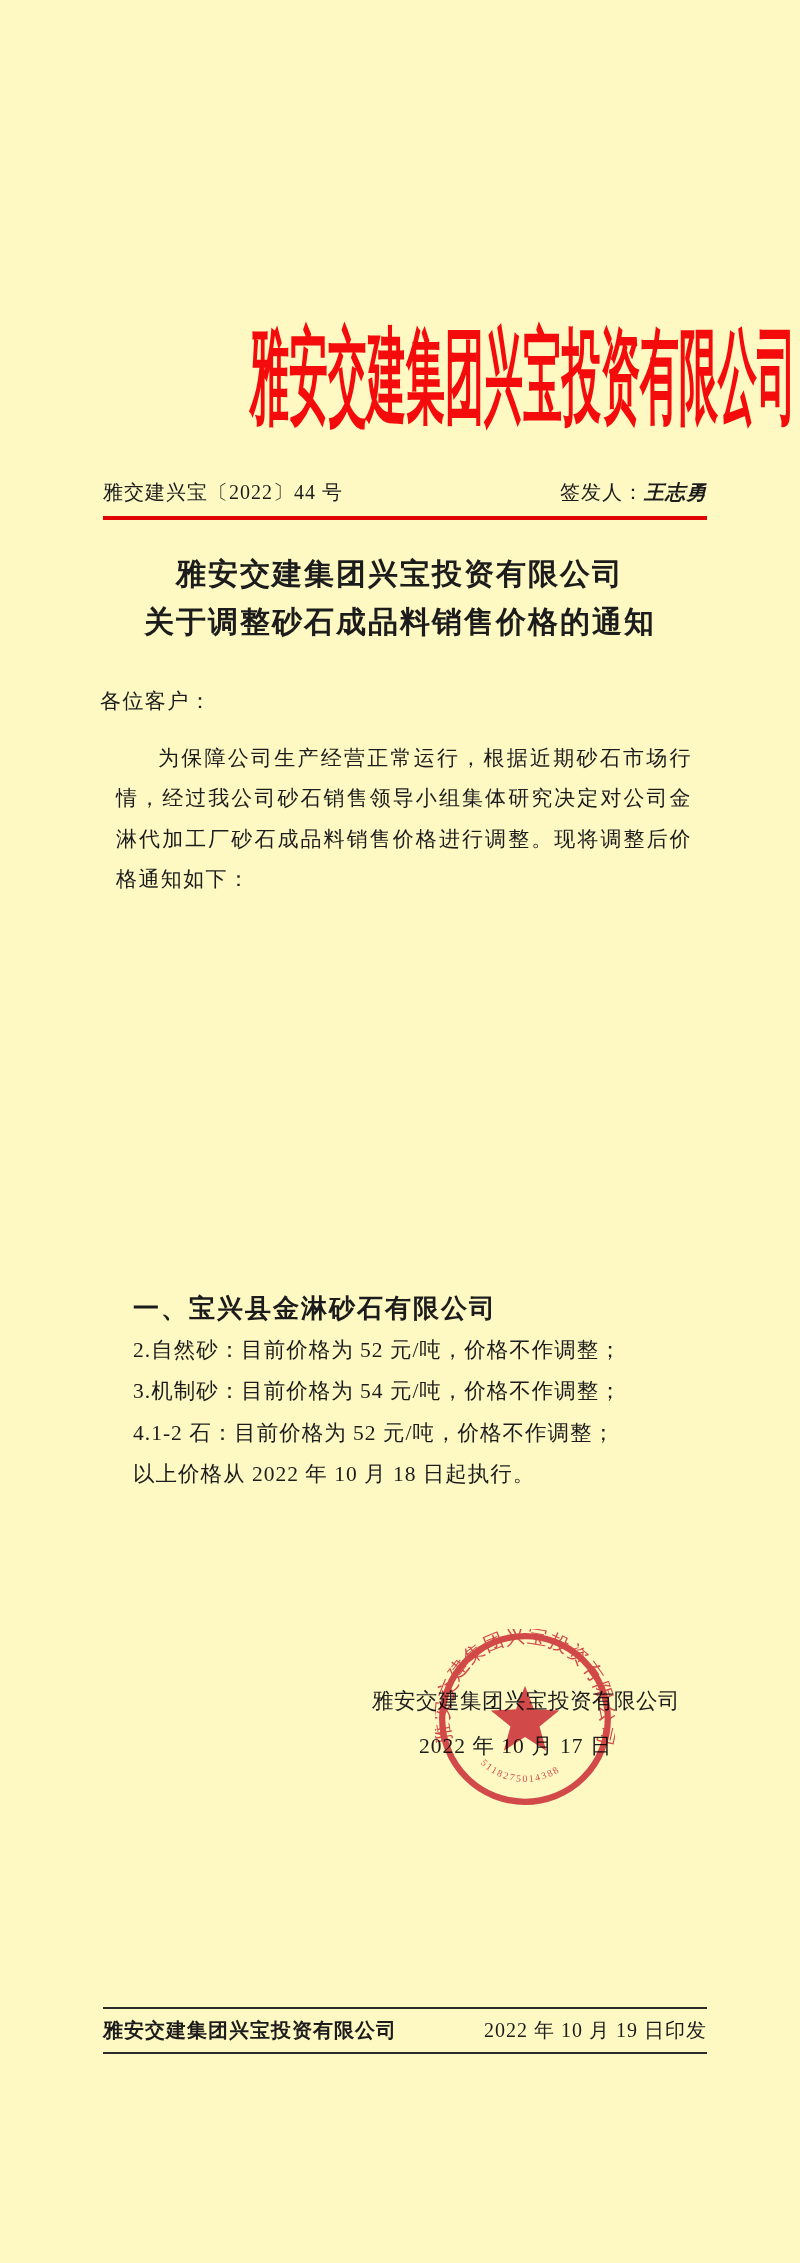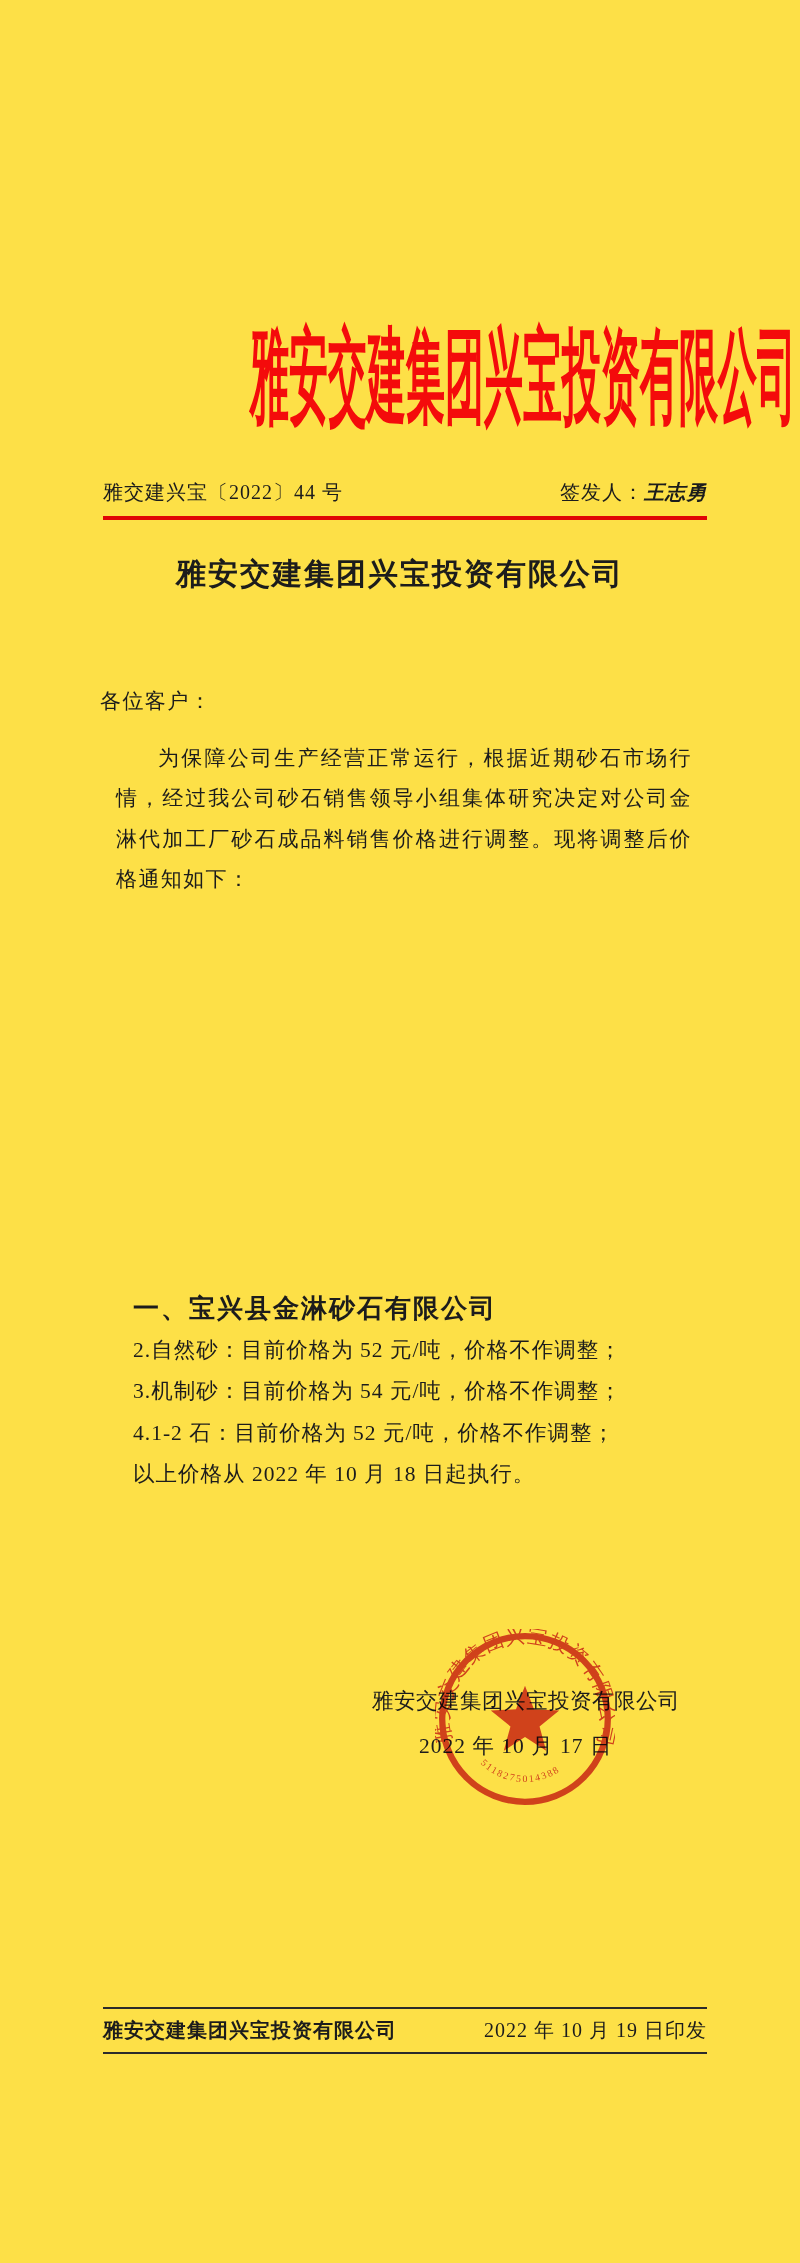--- a/index.html
+++ b/index.html
@@ -1,21 +1,21 @@
 <!DOCTYPE html>
 <html><head>
 <meta charset="utf-8">
 <style>
   html, body { margin: 0; padding: 0; background: #ffffff; }
   .page {
     position: relative;
     width: 800px;
     height: 2263px;
     margin: 0 auto;
-    background: #fde047;
+    background: #fef9c3;
     outline: 1px solid #ececec;
     overflow: hidden;
     font-family: "Liberation Serif", "DejaVu Serif", serif;
     color: #1c1c1c;
   }
 
   
   .banner {
     position: absolute;
     top: 320px;
@@ -154,20 +154,21 @@
     <span>雅交建兴宝〔2022〕44 号</span>
     <span>
       <span>签发人：</span><span class="issuer-name">王志勇</span>
     </span>
   </div>
 
   <div class="redline"></div>
 
   <div class="notice-title">
     <div>雅安交建集团兴宝投资有限公司</div>
+    <div>关于调整砂石成品料销售价格的通知</div>
   </div>
 
   <div class="body-block">
     <div>各位客户：</div>
     <p>为保障公司生产经营正常运行，根据近期砂石市场行情，经过我公司砂石销售领导小组集体研究决定对公司金淋代加工厂砂石成品料销售价格进行调整。现将调整后价格通知如下：</p>
   </div>
 
   <div class="list-block">
     <div class="section-title">一、宝兴县金淋砂石有限公司</div>
     <div>2.自然砂：目前价格为 52 元/吨，价格不作调整；</div>

